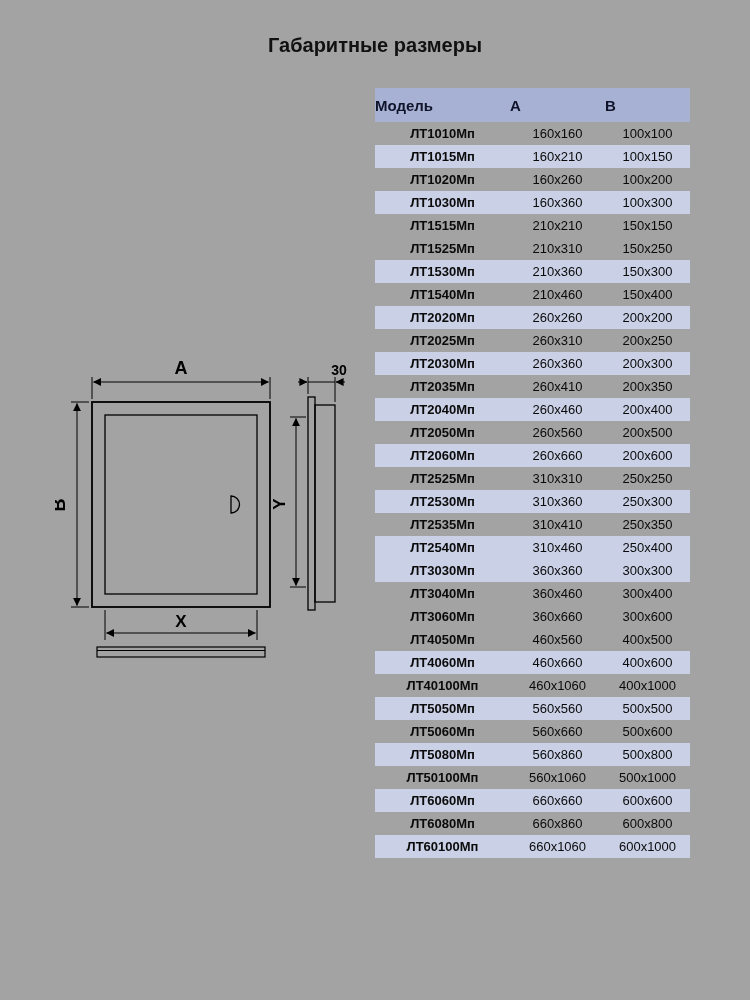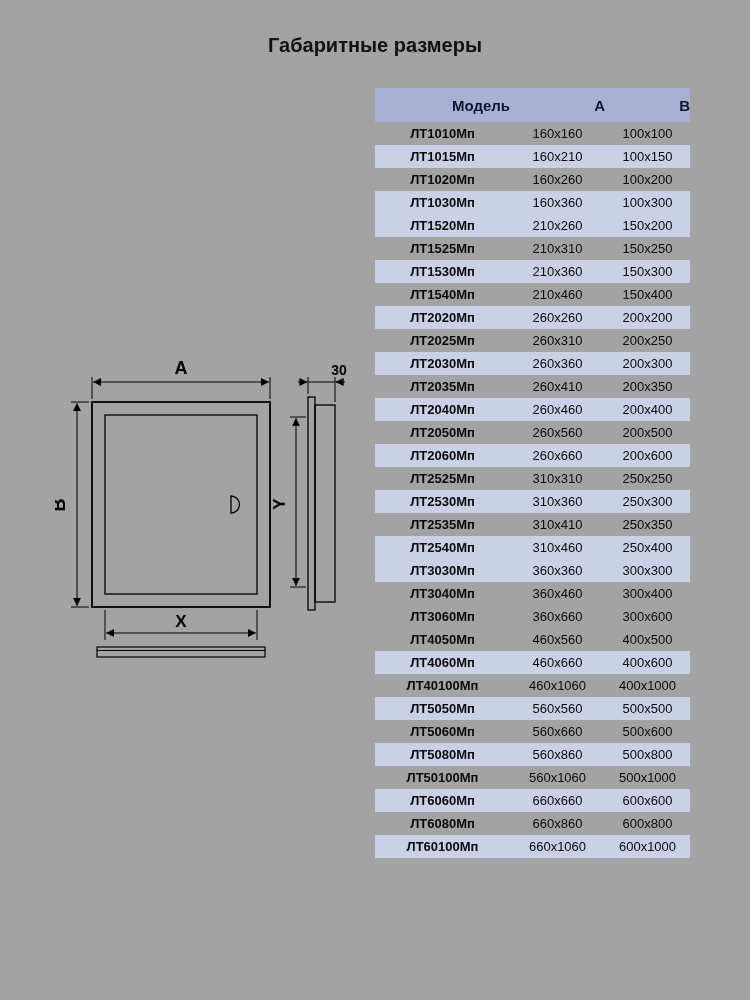--- a/index.html
+++ b/index.html
@@ -17,21 +17,21 @@
   .diagram { position:absolute; left:55px; top:352px; width:300px; height:330px; }
   svg text { font-family:"Liberation Sans", sans-serif; font-weight:bold; fill:#000; }
 
   table.dims {
     position:absolute; left:375px; top:88px; width:315px;
     border-collapse:collapse; table-layout:fixed;
   }
   .dims th {
     height:34px; background:var(--header-bg,#a7b1d4);
     font-size:15px; font-weight:bold; color:#10142a;
-    text-align:right; vertical-align:middle;
+    text-align:left; vertical-align:middle;
   }
   .dims td {
     height:23px; font-size:13px; color:#0a0a0a;
     text-align:center; vertical-align:middle; padding:0;
     line-height:23px; white-space:nowrap;
   }
   .dims td.model { font-weight:bold; }
   .dims tbody tr.alt { background:var(--row-alt-bg,#cad0e6); }
 </style>
 </head>
@@ -123,24 +123,24 @@
         <tr>
           <td class="model">ЛТ1020Мп</td>
           <td>160х260</td>
           <td>100х200</td>
         </tr>
         <tr class="alt">
           <td class="model">ЛТ1030Мп</td>
           <td>160х360</td>
           <td>100х300</td>
         </tr>
-        <tr class="alt">
-          <td class="model">ЛТ1520Мп</td>
-          <td>210х260</td>
-          <td>150х200</td>
+        <tr>
+          <td class="model">ЛТ1515Мп</td>
+          <td>210х210</td>
+          <td>150х150</td>
         </tr>
         <tr>
           <td class="model">ЛТ1525Мп</td>
           <td>210х310</td>
           <td>150х250</td>
         </tr>
         <tr class="alt">
           <td class="model">ЛТ1530Мп</td>
           <td>210х360</td>
           <td>150х300</td>

